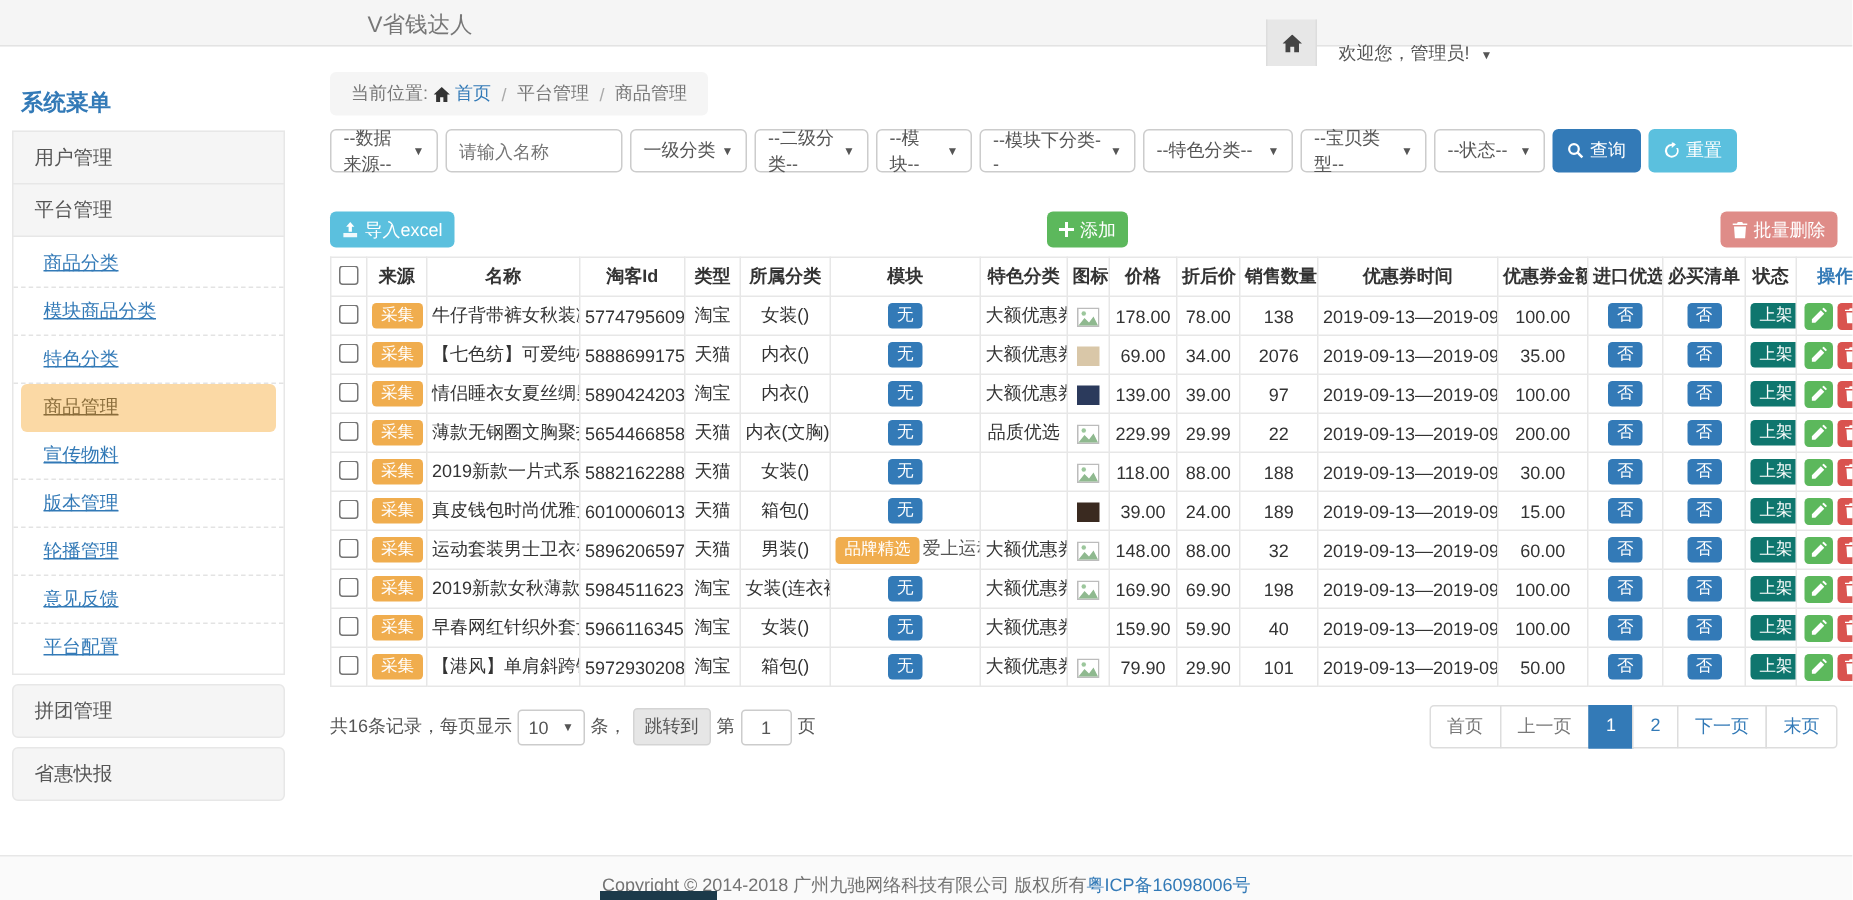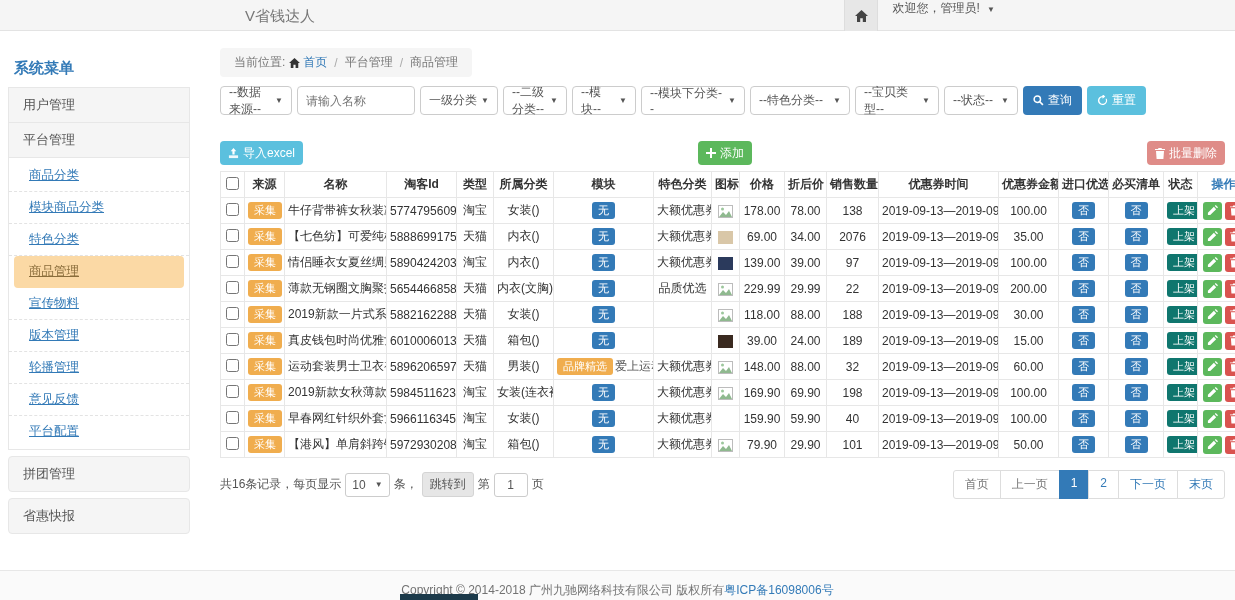--- a/index.html
+++ b/index.html
@@ -4,21 +4,21 @@
 <style>
   * { box-sizing: border-box; margin: 0; padding: 0; }
   html,body { width:1235px; height:600px; }
   body {
     font-family: "Liberation Sans", "DejaVu Sans", sans-serif;
     font-size: 12px; color:#333; background:#fff; position:relative; overflow:hidden;
   }
   
   .topbar { position:absolute; top:0; left:0; right:0; height:31px; background:#f5f5f5; border-bottom:1px solid #e3e3e3; }
   .topbar-title { position:absolute; left:245px; top:7px; font-size:15px; color:#777; }
-  .topbar-right { position:absolute; right:240px; top:0; height:44px; display:flex; align-items:flex-start; }
+  .topbar-right { position:absolute; right:240px; top:0; height:44px; display:flex; align-items:flex-end; }
   .home-box { width:34px; height:31px; background:#e7e7e7; border-left:1px solid #ddd; border-right:1px solid #ddd; display:flex; align-items:center; justify-content:center; cursor:pointer; }
   .welcome { color:#555; margin-left:14px; cursor:pointer; }
   .caret-down { font-size:8px; color:#555; margin-left:4px; }
   
   .sidebar { position:absolute; top:47px; left:8px; width:182px; height:522px; overflow:hidden; }
   .side-title { color:#337ab7; font-weight:bold; font-size:15px; padding:12px 6px 10px 6px; }
   .side-group { background:#f5f5f5; border:1px solid #e7e7e7; color:#555; padding:8px 14px; cursor:pointer; margin-top:-1px; font-size:13px; }
   .side-group.gap { margin-top:6px; border-radius:4px; }
   .side-sub-wrap { background:#fff; border:1px solid #e7e7e7; border-top:none; padding:2px 0; }
   .side-sub { color:#337ab7; padding:7px 10px 7px 20px; border-bottom:1px dashed #e3e3e3; cursor:pointer; font-size:12.5px;text-decoration:underline; }
@@ -140,21 +140,21 @@
 
   <div class="sel" style="width: 72px;">
         <span>--数据来源--</span>
         <span class="caret-down">▼</span>
       </div>
       <input class="txt-input" placeholder="请输入名称" style="">
       <div class="sel" style="width: 78px;">
         <span>一级分类</span>
         <span class="caret-down">▼</span>
       </div>
-      <div class="sel" style="width: 64px;">
+      <div class="sel" style="width: 76px;">
         <span>--二级分类--</span>
         <span class="caret-down">▼</span>
       </div>
       <div class="sel" style="width: 64px;">
         <span>--模块--</span>
         <span class="caret-down">▼</span>
       </div>
       <div class="sel" style="width: 104px;">
         <span>--模块下分类--</span>
         <span class="caret-down">▼</span>

